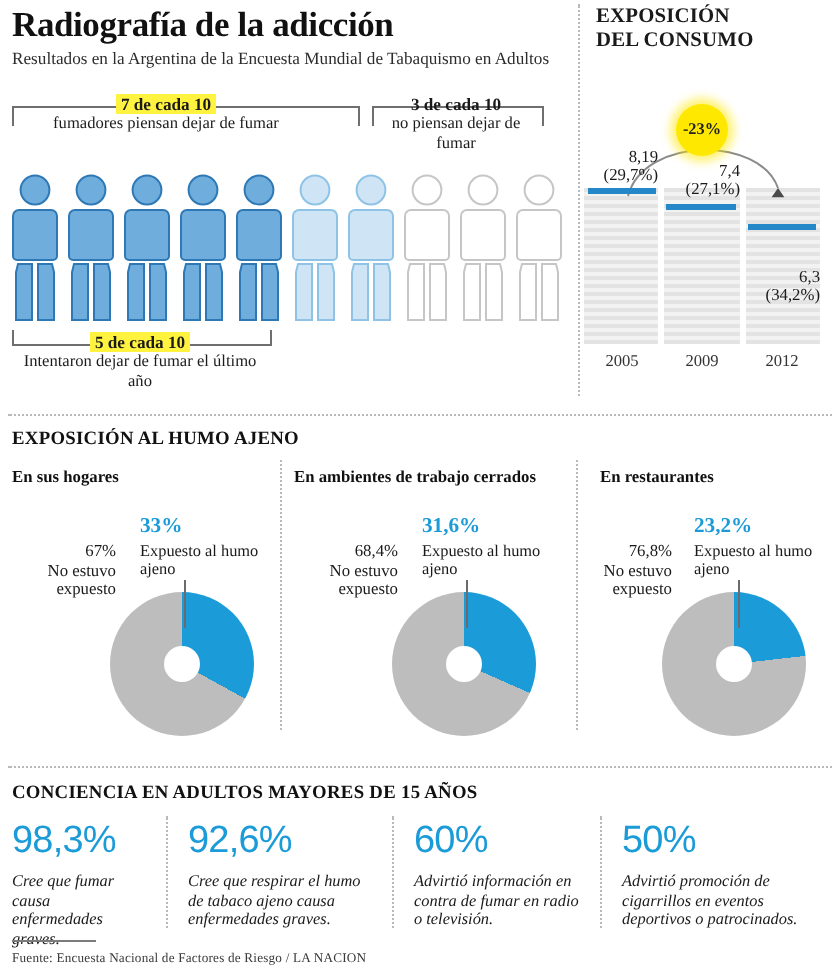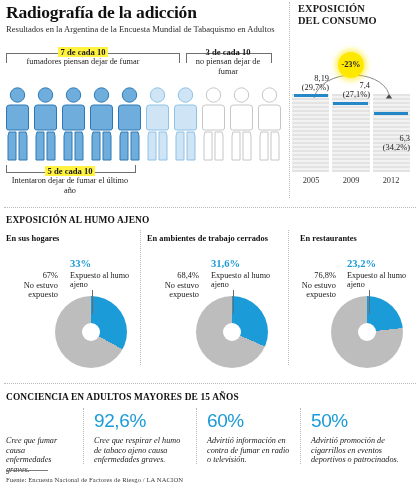--- a/index.html
+++ b/index.html
@@ -441,20 +441,21 @@
     <span>No estuvo expuesto</span>
   </div>
   <div class="pct-blue" style="left:347px; top:258px;">23,2%</div>
   <div class="lbl-blue" style="left:347px; top:271px; width:64px;">Expuesto al humo ajeno</div>
   <div class="leader" style="left:369px; top:290px; height:24px;"></div>
 
   <div class="dotted-h" style="left:4px; top:383px; width:412px;"></div>
 
   <div class="sec-head" style="left:6px; top:392px;">CONCIENCIA EN ADULTOS MAYORES DE 15 AÑOS</div>
 
+  <div class="stat-num" style="left:6px; top:410px;">98,3%</div>
   <div class="stat-txt" style="left:6px; top:436px; width:66px;">Cree que fumar causa enfermedades graves.</div>
 
   <div class="dotted-v" style="left:83px; top:408px; height:56px;"></div>
 
   <div class="stat-num" style="left:94px; top:410px;text-align:right;">92,6%</div>
   <div class="stat-txt" style="left:94px; top:436px; width:90px;">Cree que respirar el humo de tabaco ajeno causa enfermedades graves.</div>
 
   <div class="dotted-v" style="left:196px; top:408px; height:56px;"></div>
 
   <div class="stat-num" style="left:207px; top:410px;">60%</div>

